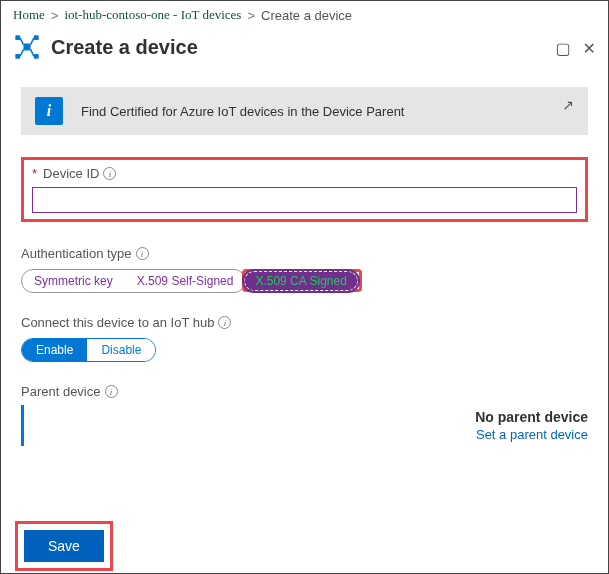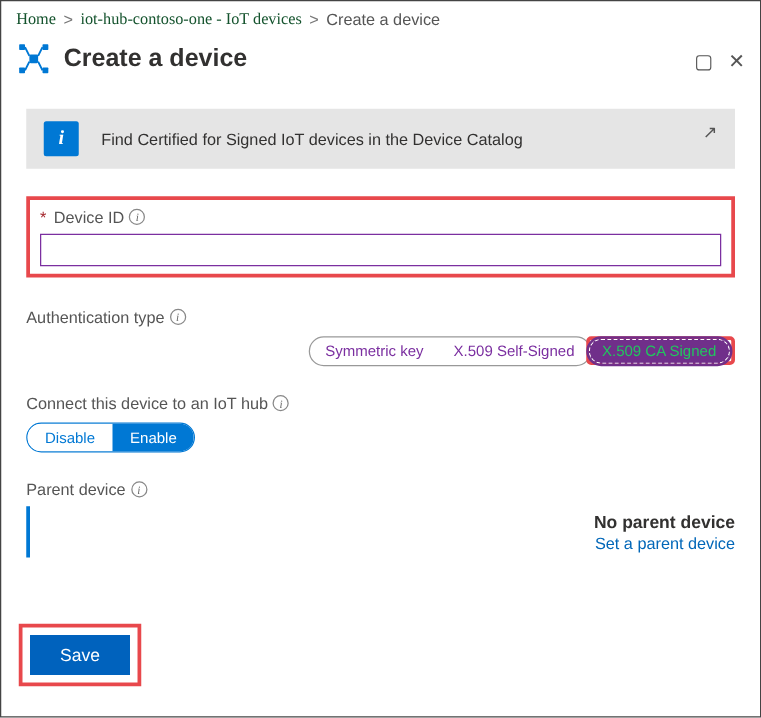--- a/index.html
+++ b/index.html
@@ -180,21 +180,21 @@
   .parent-box {
     border-left: 3px solid #0078d4;
     padding: 4px 0 4px 10px;
     margin-top: 4px;
   }
   .parent-box .none { font-weight: 700; font-size: 14px; }
   .parent-box .set-link { color: #0066b8; font-size: 13px; cursor: pointer; margin-top: 2px; display: inline-block; margin-left: 20px; }
 
   .footer {
     position: absolute;
-    bottom: 24px;
+    bottom: 2px;
     left: 14px;
   }
   .save-btn {
     background: #0062bd;
     color: #fff;
     border: none;
     padding: 8px 24px;
     font-size: 14px;
     cursor: pointer;
   }
@@ -225,57 +225,57 @@
   <div class="window-controls">
     <span>▢</span>
     <span>✕</span>
   </div>
 </div>
 
 <div class="content">
 
   <div class="info-banner">
     <span class="info-icon">i</span>
-    <span>Find Certified for Signed IoT devices in the Device Catalog</span>
+    <span>Find Certified for Azure IoT devices in the Device Parent</span>
     <span class="ext-link">↗</span>
   </div>
 
   <div class="highlight-red device-id-block">
     <div class="field-label">
       <span class="req">*</span>
       <span>Device ID</span>
       <span class="help">i</span>
     </div>
     <input class="input-device-id" type="text" value="" style="">
   </div>
 
   <div class="auth-section">
     <div class="field-label">
       <span>Authentication type</span>
       <span class="help">i</span>
     </div>
-    <div style="display:flex; align-items:center;justify-content:flex-end;">
+    <div style="display:flex; align-items:center;">
       <span class="pill-group">
         <span class="pill">Symmetric key</span>
         <span class="pill">X.509 Self-Signed</span>
       </span>
       <span class="highlight-red-tight" style="margin-left:-4px; border-radius:4px;">
         <span class="pill selected">X.509 CA Signed</span>
       </span>
     </div>
   </div>
 
   <div class="connect-section">
     <div class="field-label">
       <span>Connect this device to an IoT hub</span>
       <span class="help">i</span>
     </div>
     <div class="toggle-group">
+      <span class="toggle on">Enable</span>
       <span class="toggle off">Disable</span>
-      <span class="toggle on">Enable</span>
     </div>
   </div>
 
   <div class="parent-section">
     <div class="field-label">
       <span>Parent device</span>
       <span class="help">i</span>
     </div>
     <div class="parent-box">
       <div class="none">No parent device</div>

